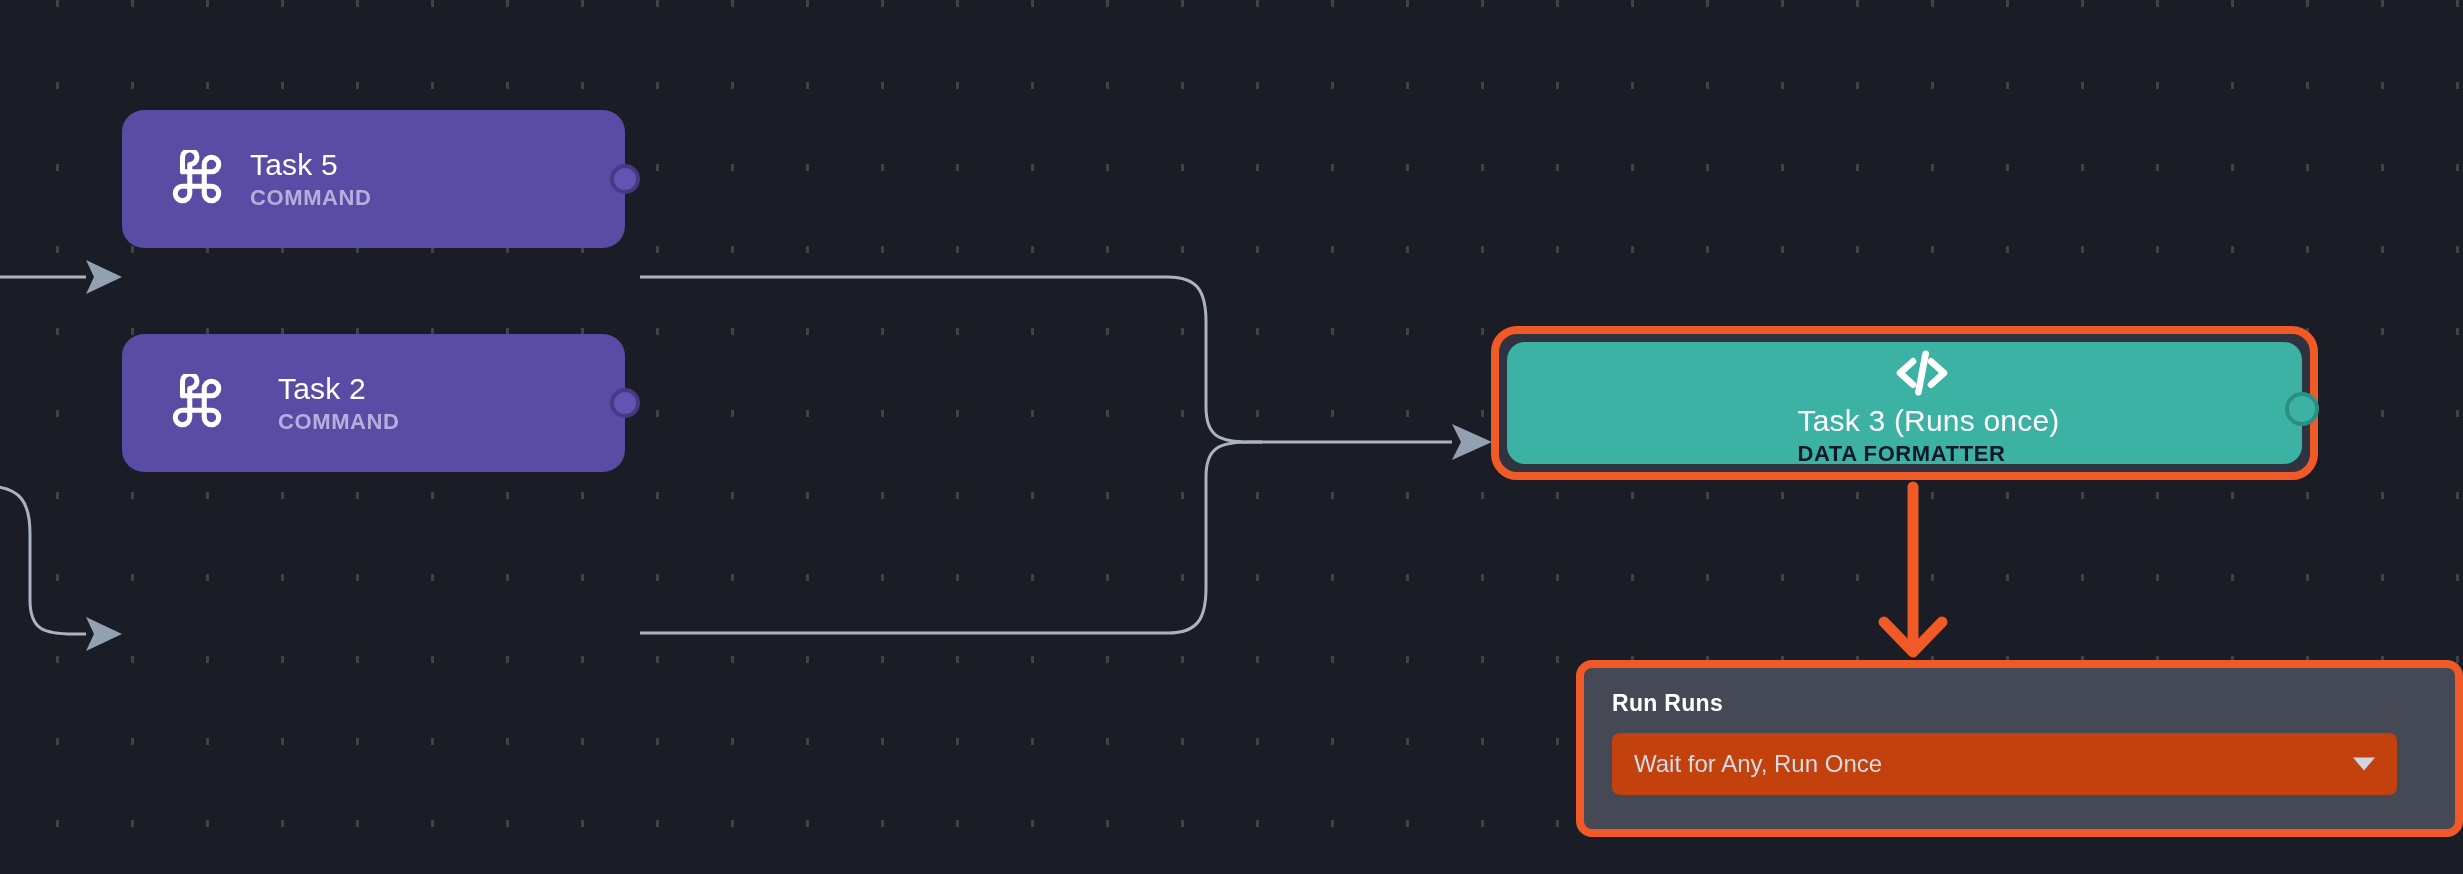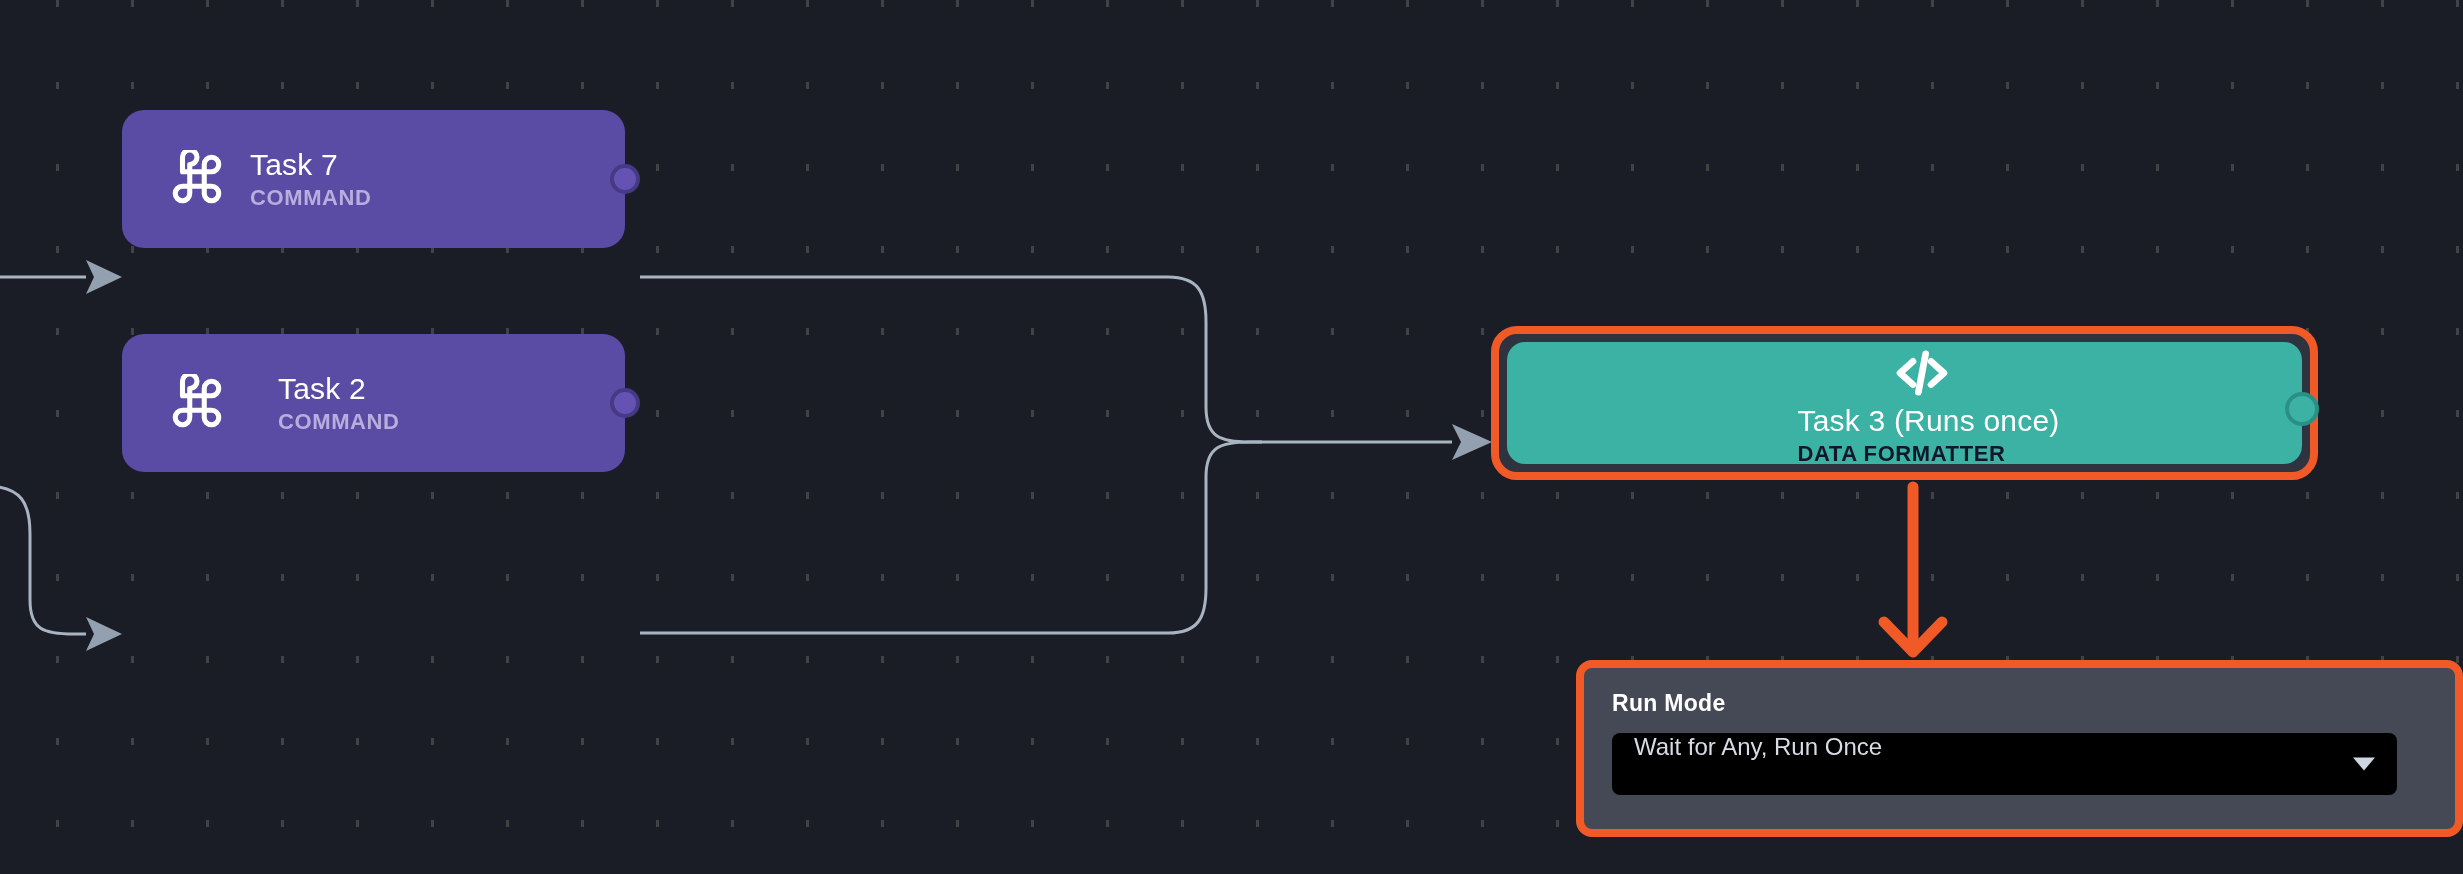--- a/index.html
+++ b/index.html
@@ -180,25 +180,25 @@
     font-weight: bold;
     color: #ffffff;
     letter-spacing: 0.3px;
     margin-bottom: 16px;
   }
   #runmode-select {
     position: relative;
     box-sizing: border-box;
     width: 785px;
     height: 62px;
-    background: #000000;
+    background: #c2410c;
     border-radius: 8px;
     display: flex;
-    align-items: flex-start;
-    padding: 0 22px;
+    align-items: center;
+    padding: 12px 22px;
   }
   #runmode-value {
     font-size: 24px;
     color: #d7dce4;
   }
   #runmode-caret {
     position: absolute;
     right: 22px;
     top: 50%;
     transform: translateY(-50%);
@@ -247,21 +247,21 @@
     </g>
   </svg>
 
   <div class="node cmd" id="node-task1">
     <div class="node-icon">
       <svg width="58" height="58" viewBox="0 0 24 24" fill="none" stroke="currentColor" stroke-width="2.1" stroke-linecap="round" stroke-linejoin="round">
         <path d="M6 3a3 3 0 1 1 3 3v12a3 3 0 1 1-3-3h12a3 3 0 1 1-3 3V6a3 3 0 1 1 3 3H6z"></path>
       </svg>
     </div>
     <div class="node-text">
-      <div class="node-title">Task 7</div>
+      <div class="node-title">Task 5</div>
       <div class="node-sub">COMMAND</div>
     </div>
     <div class="port cmd-port"></div>
   </div>
 
   <div class="node cmd" id="node-task2">
     <div class="node-icon">
       <svg width="58" height="58" viewBox="0 0 24 24" fill="none" stroke="currentColor" stroke-width="2.1" stroke-linecap="round" stroke-linejoin="round">
         <path d="M6 3a3 3 0 1 1 3 3v12a3 3 0 1 1-3-3h12a3 3 0 1 1-3 3V6a3 3 0 1 1 3 3H6z"></path>
       </svg>
@@ -284,20 +284,20 @@
       </div>
       <div class="node-text">
         <div class="node-title">Task 3 (Runs once)</div>
         <div class="node-sub">DATA FORMATTER</div>
       </div>
       <div class="port fmt-port"></div>
     </div>
   </div>
 
   <div id="runmode-panel">
-    <div id="runmode-label">Run Mode</div>
+    <div id="runmode-label">Run Runs</div>
     <div id="runmode-select">
       <span id="runmode-value">Wait for Any, Run Once</span>
       <span id="runmode-caret"></span>
     </div>
   </div>
 
 </div>
 
 </body></html>

